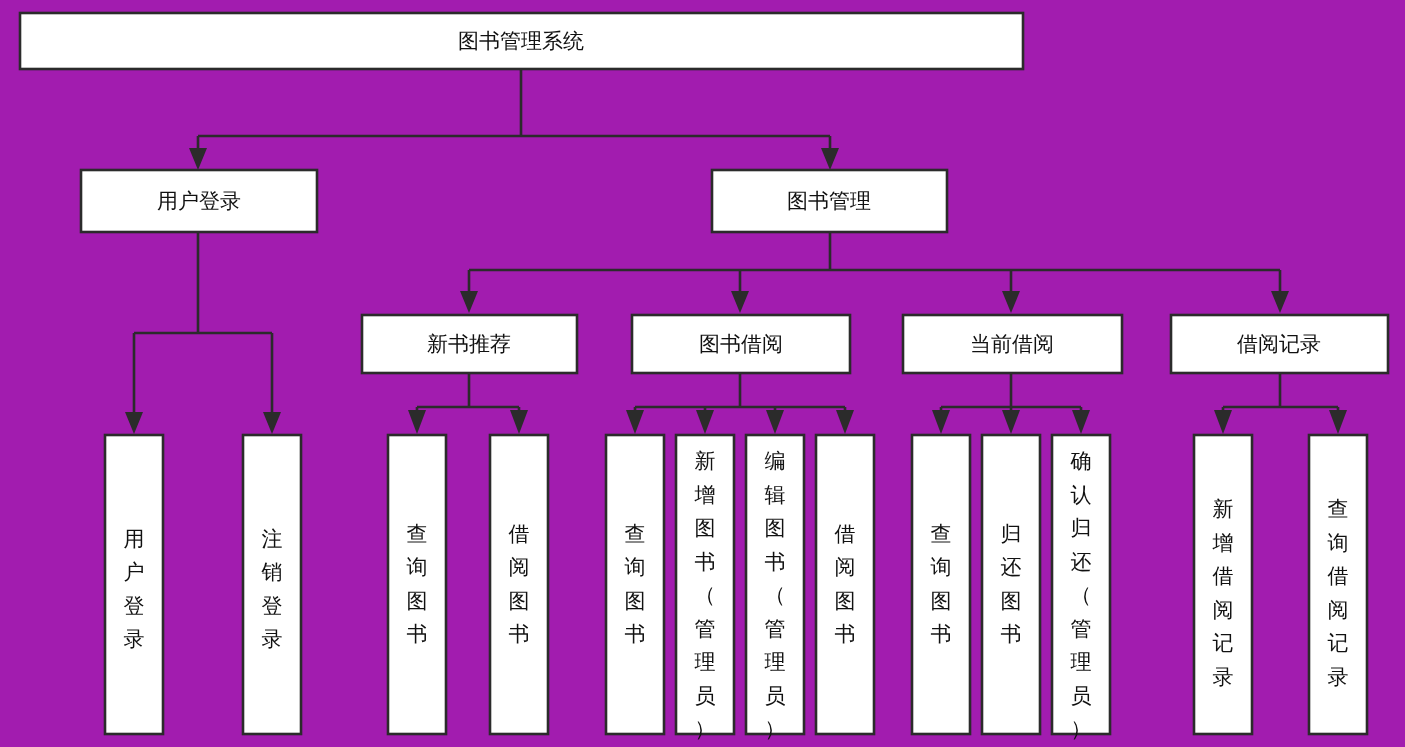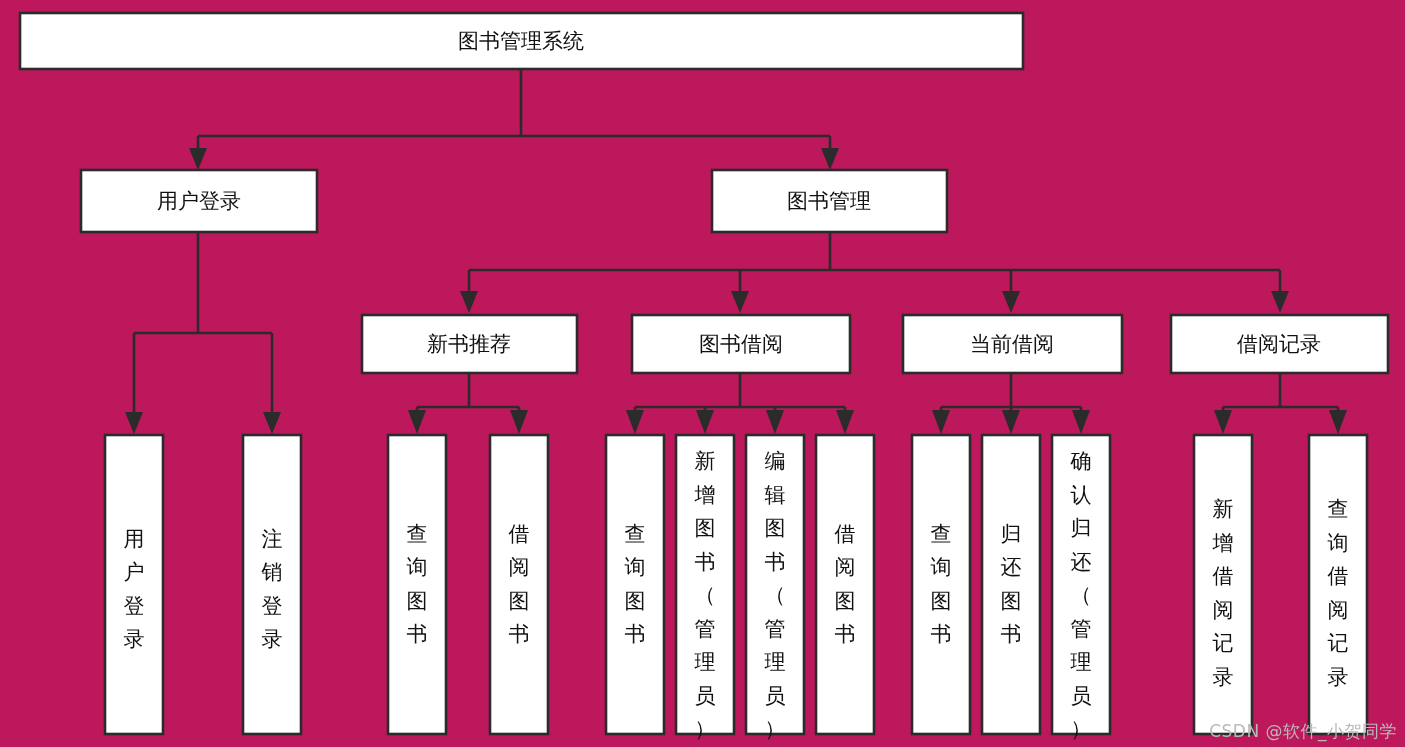--- a/index.html
+++ b/index.html
@@ -10,21 +10,21 @@
   body {
     width: 1405px;
     height: 747px;
     font-family: "DejaVu Sans", "Liberation Sans", sans-serif;
     overflow: hidden;
   }
   #diagram-root {
     position: relative;
     width: 1405px;
     height: 747px;
-    background: #be185d;
+    background: #a21caf;
   }
   svg.diagram-canvas {
     position: absolute;
     top: 0;
     left: 0;
     width: 1405px;
     height: 747px;
     display: block;
   }
   .node-box {
@@ -217,14 +217,13 @@
     <g>
       <rect class="node-box" x="1194" y="435" width="58" height="299"></rect>
       <text class="node-label label-v-char" x="1223"><tspan x="1223" y="510">新</tspan><tspan x="1223" y="543.5">增</tspan><tspan x="1223" y="577">借</tspan><tspan x="1223" y="610.5">阅</tspan><tspan x="1223" y="644">记</tspan><tspan x="1223" y="677.5">录</tspan></text>
     </g>
     <g>
       <rect class="node-box" x="1309" y="435" width="58" height="299"></rect>
       <text class="node-label label-v-char" x="1338"><tspan x="1338" y="510">查</tspan><tspan x="1338" y="543.5">询</tspan><tspan x="1338" y="577">借</tspan><tspan x="1338" y="610.5">阅</tspan><tspan x="1338" y="644">记</tspan><tspan x="1338" y="677.5">录</tspan></text>
     </g>
   </svg>
 
-  <div class="watermark">CSDN @软件_小贺同学</div>
 </div>
 
 </body></html>

